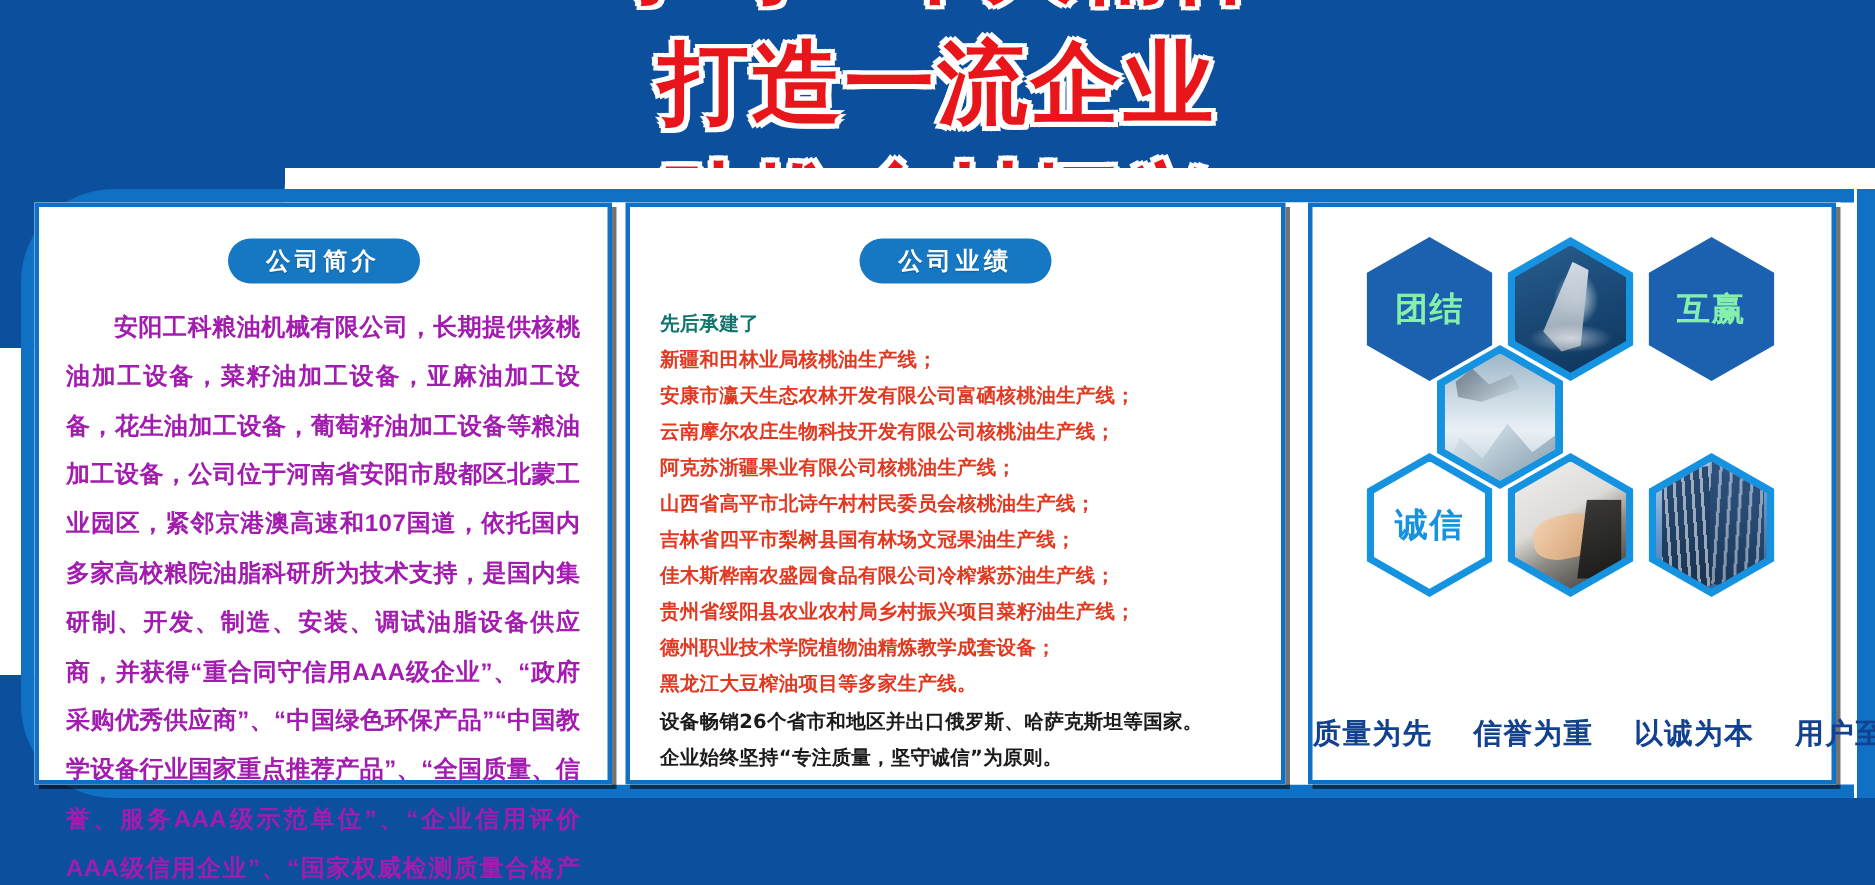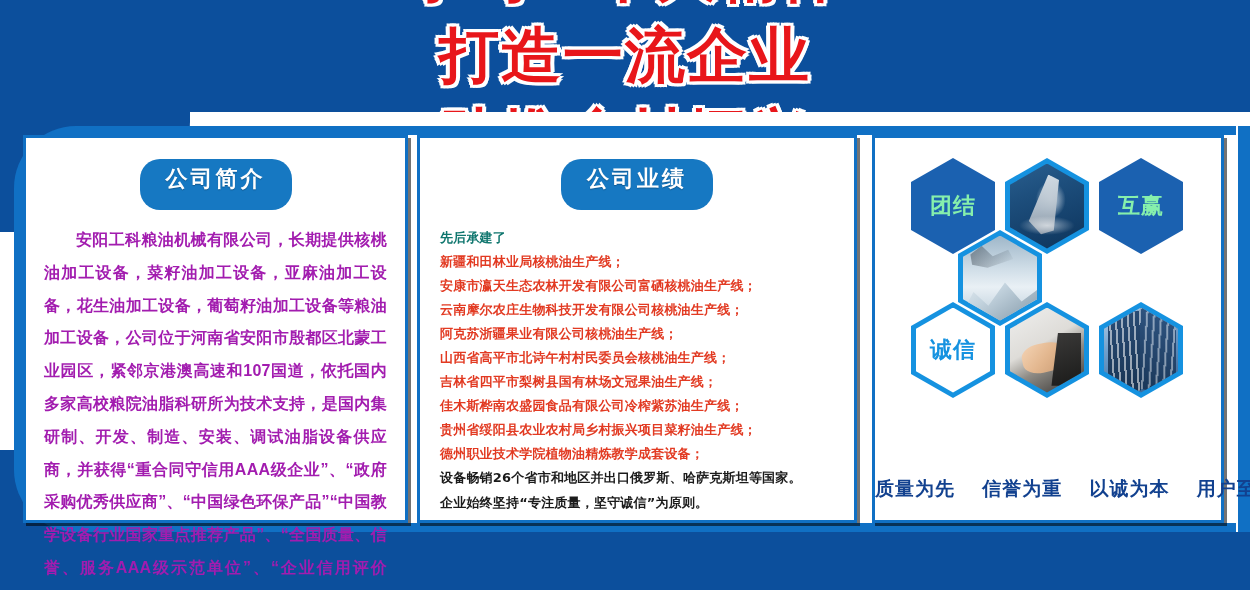--- a/index.html
+++ b/index.html
@@ -123,23 +123,23 @@
   .panel-2 { width: 440px; margin-right: 15px; }
   .panel-3 { width: 352px; }
 
   .badge {
     margin: 21px auto 0 auto;
     display: block;
     width: fit-content;
     background: #1678c2;
     color: #ffffff;
     border-radius: 20px;
-    padding: 5px 26px 16px 26px;
+    padding: 5px 26px 4px 26px;
     font-family: "DejaVu Sans", "Liberation Sans", sans-serif;
-    font-size: 22px;
+    font-size: 16px;
     font-weight: 700;
     letter-spacing: 3px;
     white-space: nowrap;
     text-shadow: 0 1px 1px rgba(0,0,0,0.25);
   }
   .panel-3 .badge {
     border: 3px solid #ffffff;
     box-shadow: 0 0 0 2px #1678c2;
     padding: 4px 20px 6px 20px;
     font-size: 19px;
@@ -359,20 +359,21 @@
           <div class="lead">先后承建了</div>
           <div class="item">新疆和田林业局核桃油生产线；</div>
           <div class="item">安康市瀛天生态农林开发有限公司富硒核桃油生产线；</div>
           <div class="item">云南摩尔农庄生物科技开发有限公司核桃油生产线；</div>
           <div class="item">阿克苏浙疆果业有限公司核桃油生产线；</div>
           <div class="item">山西省高平市北诗午村村民委员会核桃油生产线；</div>
           <div class="item">吉林省四平市梨树县国有林场文冠果油生产线；</div>
           <div class="item">佳木斯桦南农盛园食品有限公司冷榨紫苏油生产线；</div>
           <div class="item">贵州省绥阳县农业农村局乡村振兴项目菜籽油生产线；</div>
           <div class="item">德州职业技术学院植物油精炼教学成套设备；</div>
+          <div class="item">黑龙江大豆榨油项目等多家生产线。</div>
           <div class="tail">设备畅销26个省市和地区并出口俄罗斯、哈萨克斯坦等国家。</div>
           <div class="tail">企业始终坚持“专注质量，坚守诚信”为原则。</div>
         </div>
       </div>
 
       <div class="panel panel-3">
 
         <div class="hex-stage">
 
           <div class="hex hex-solid" style="left:28px; top:8px;">

